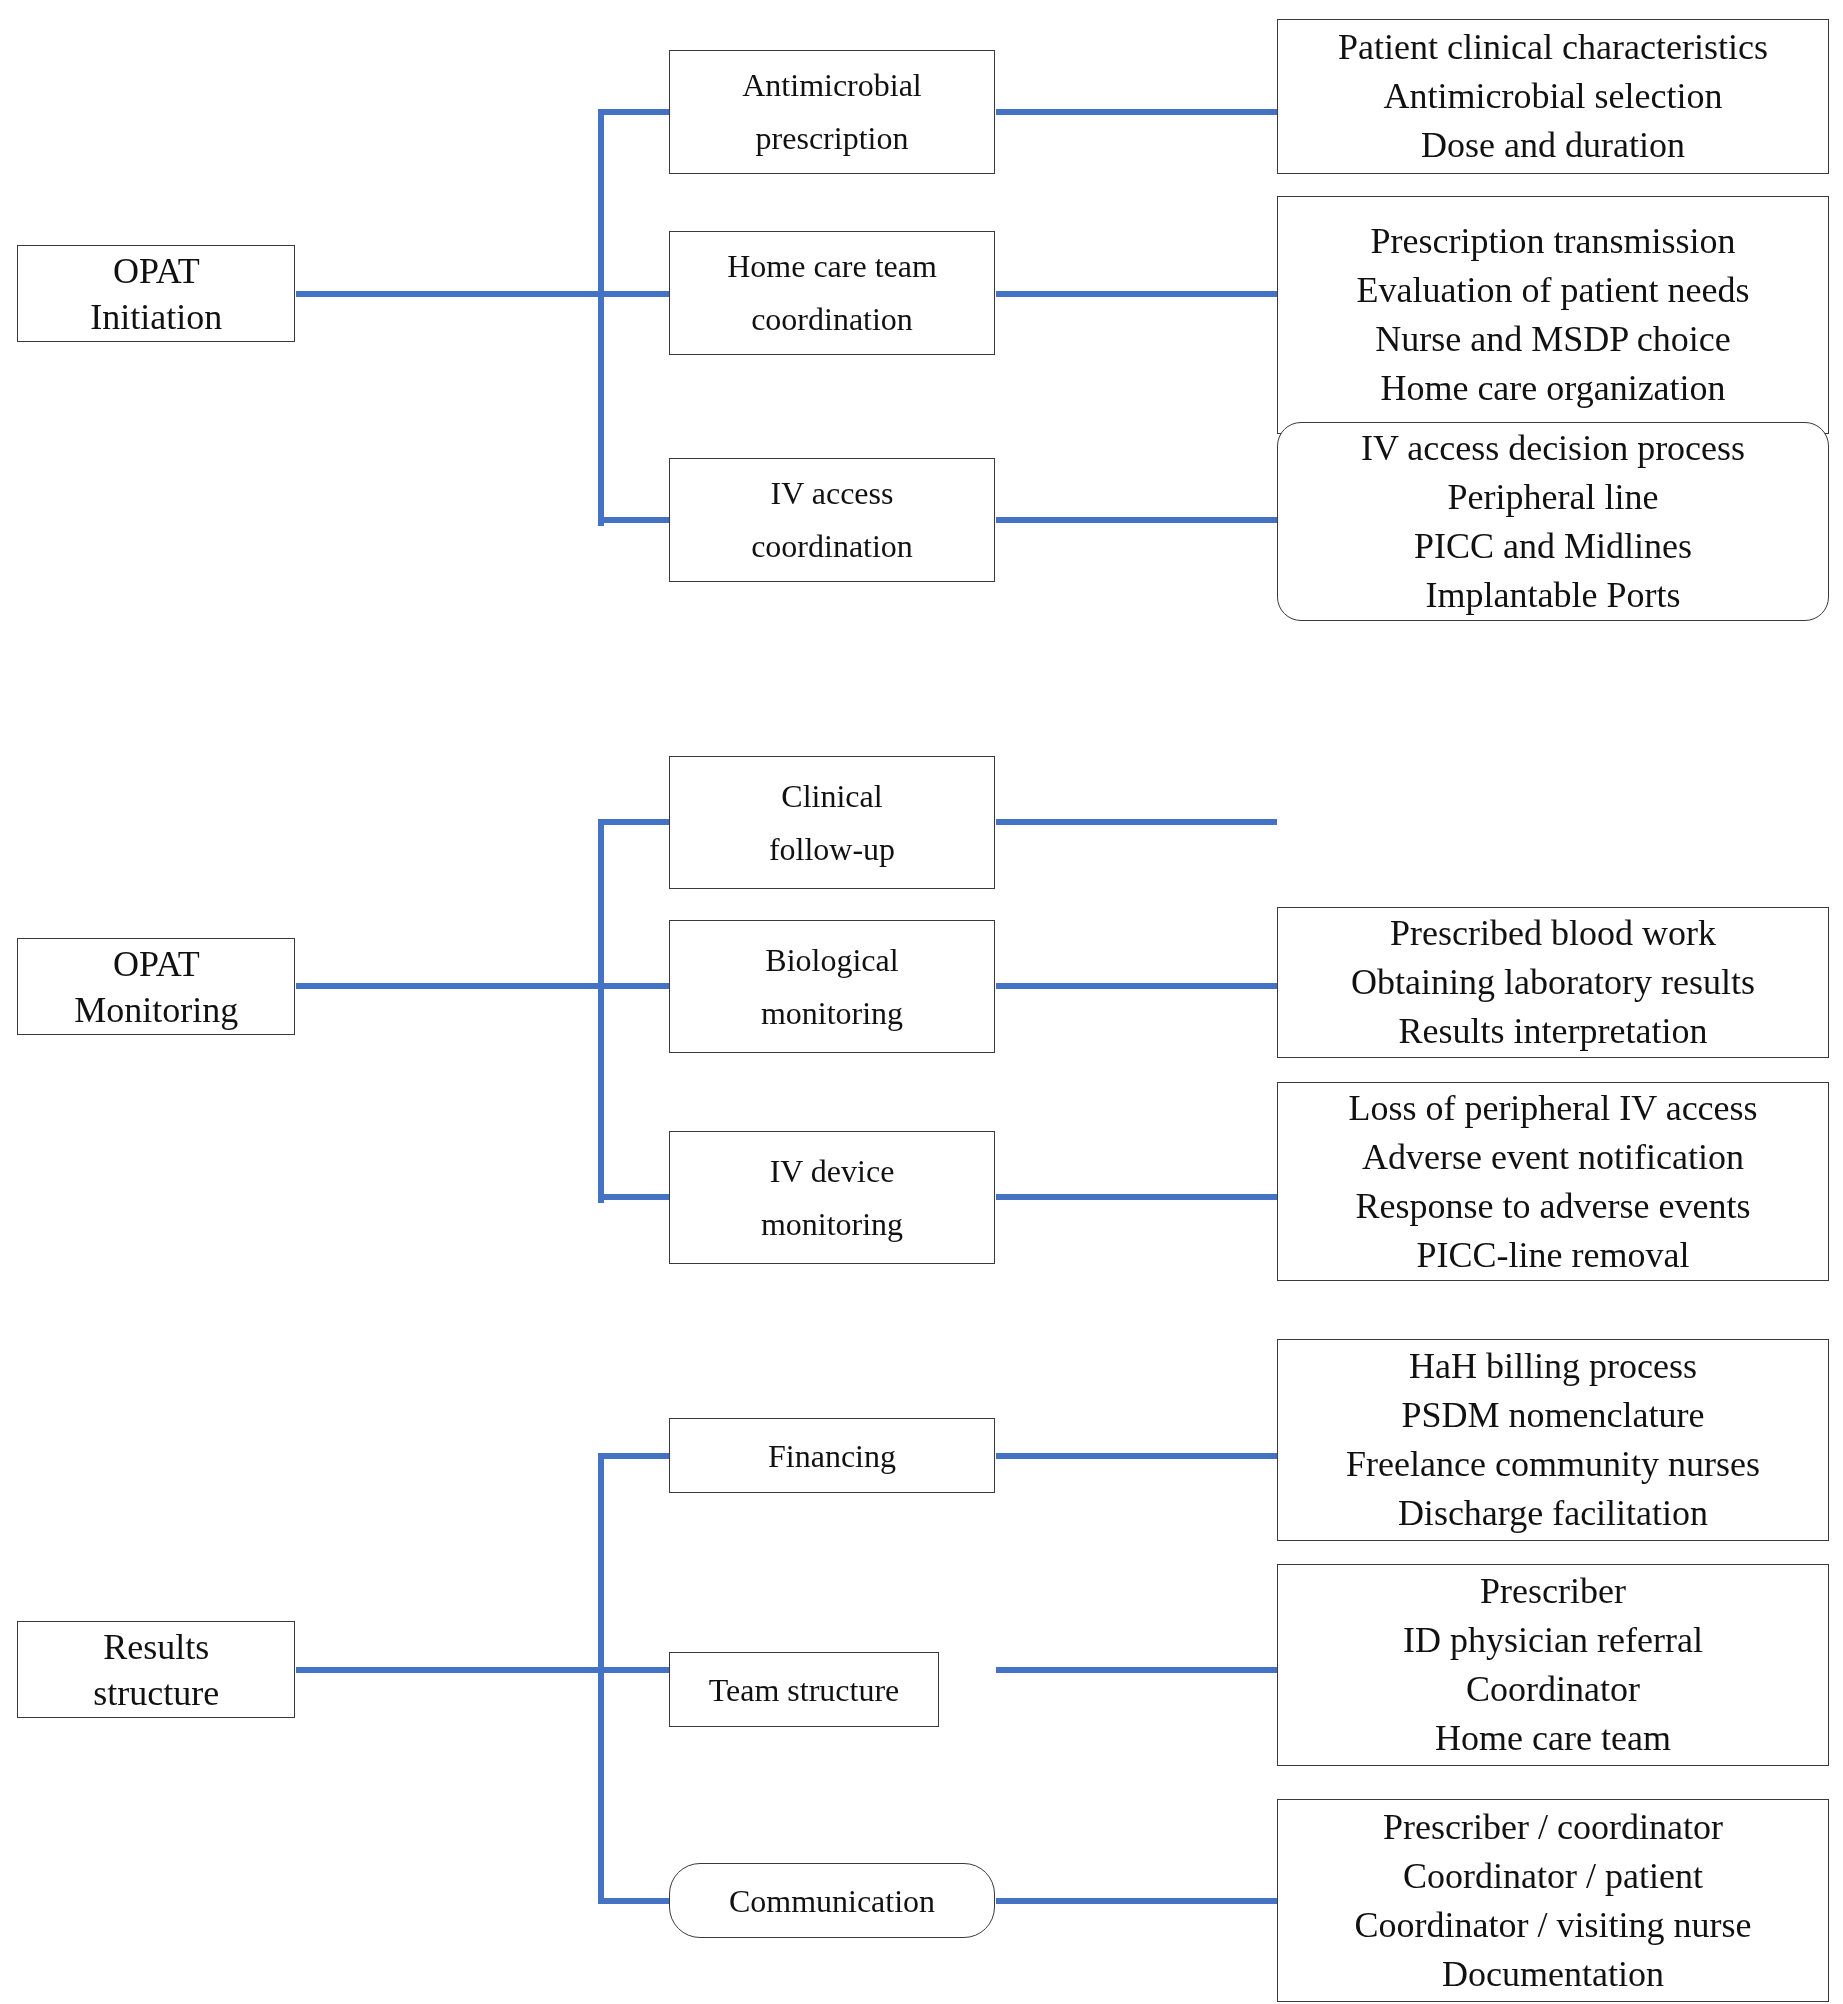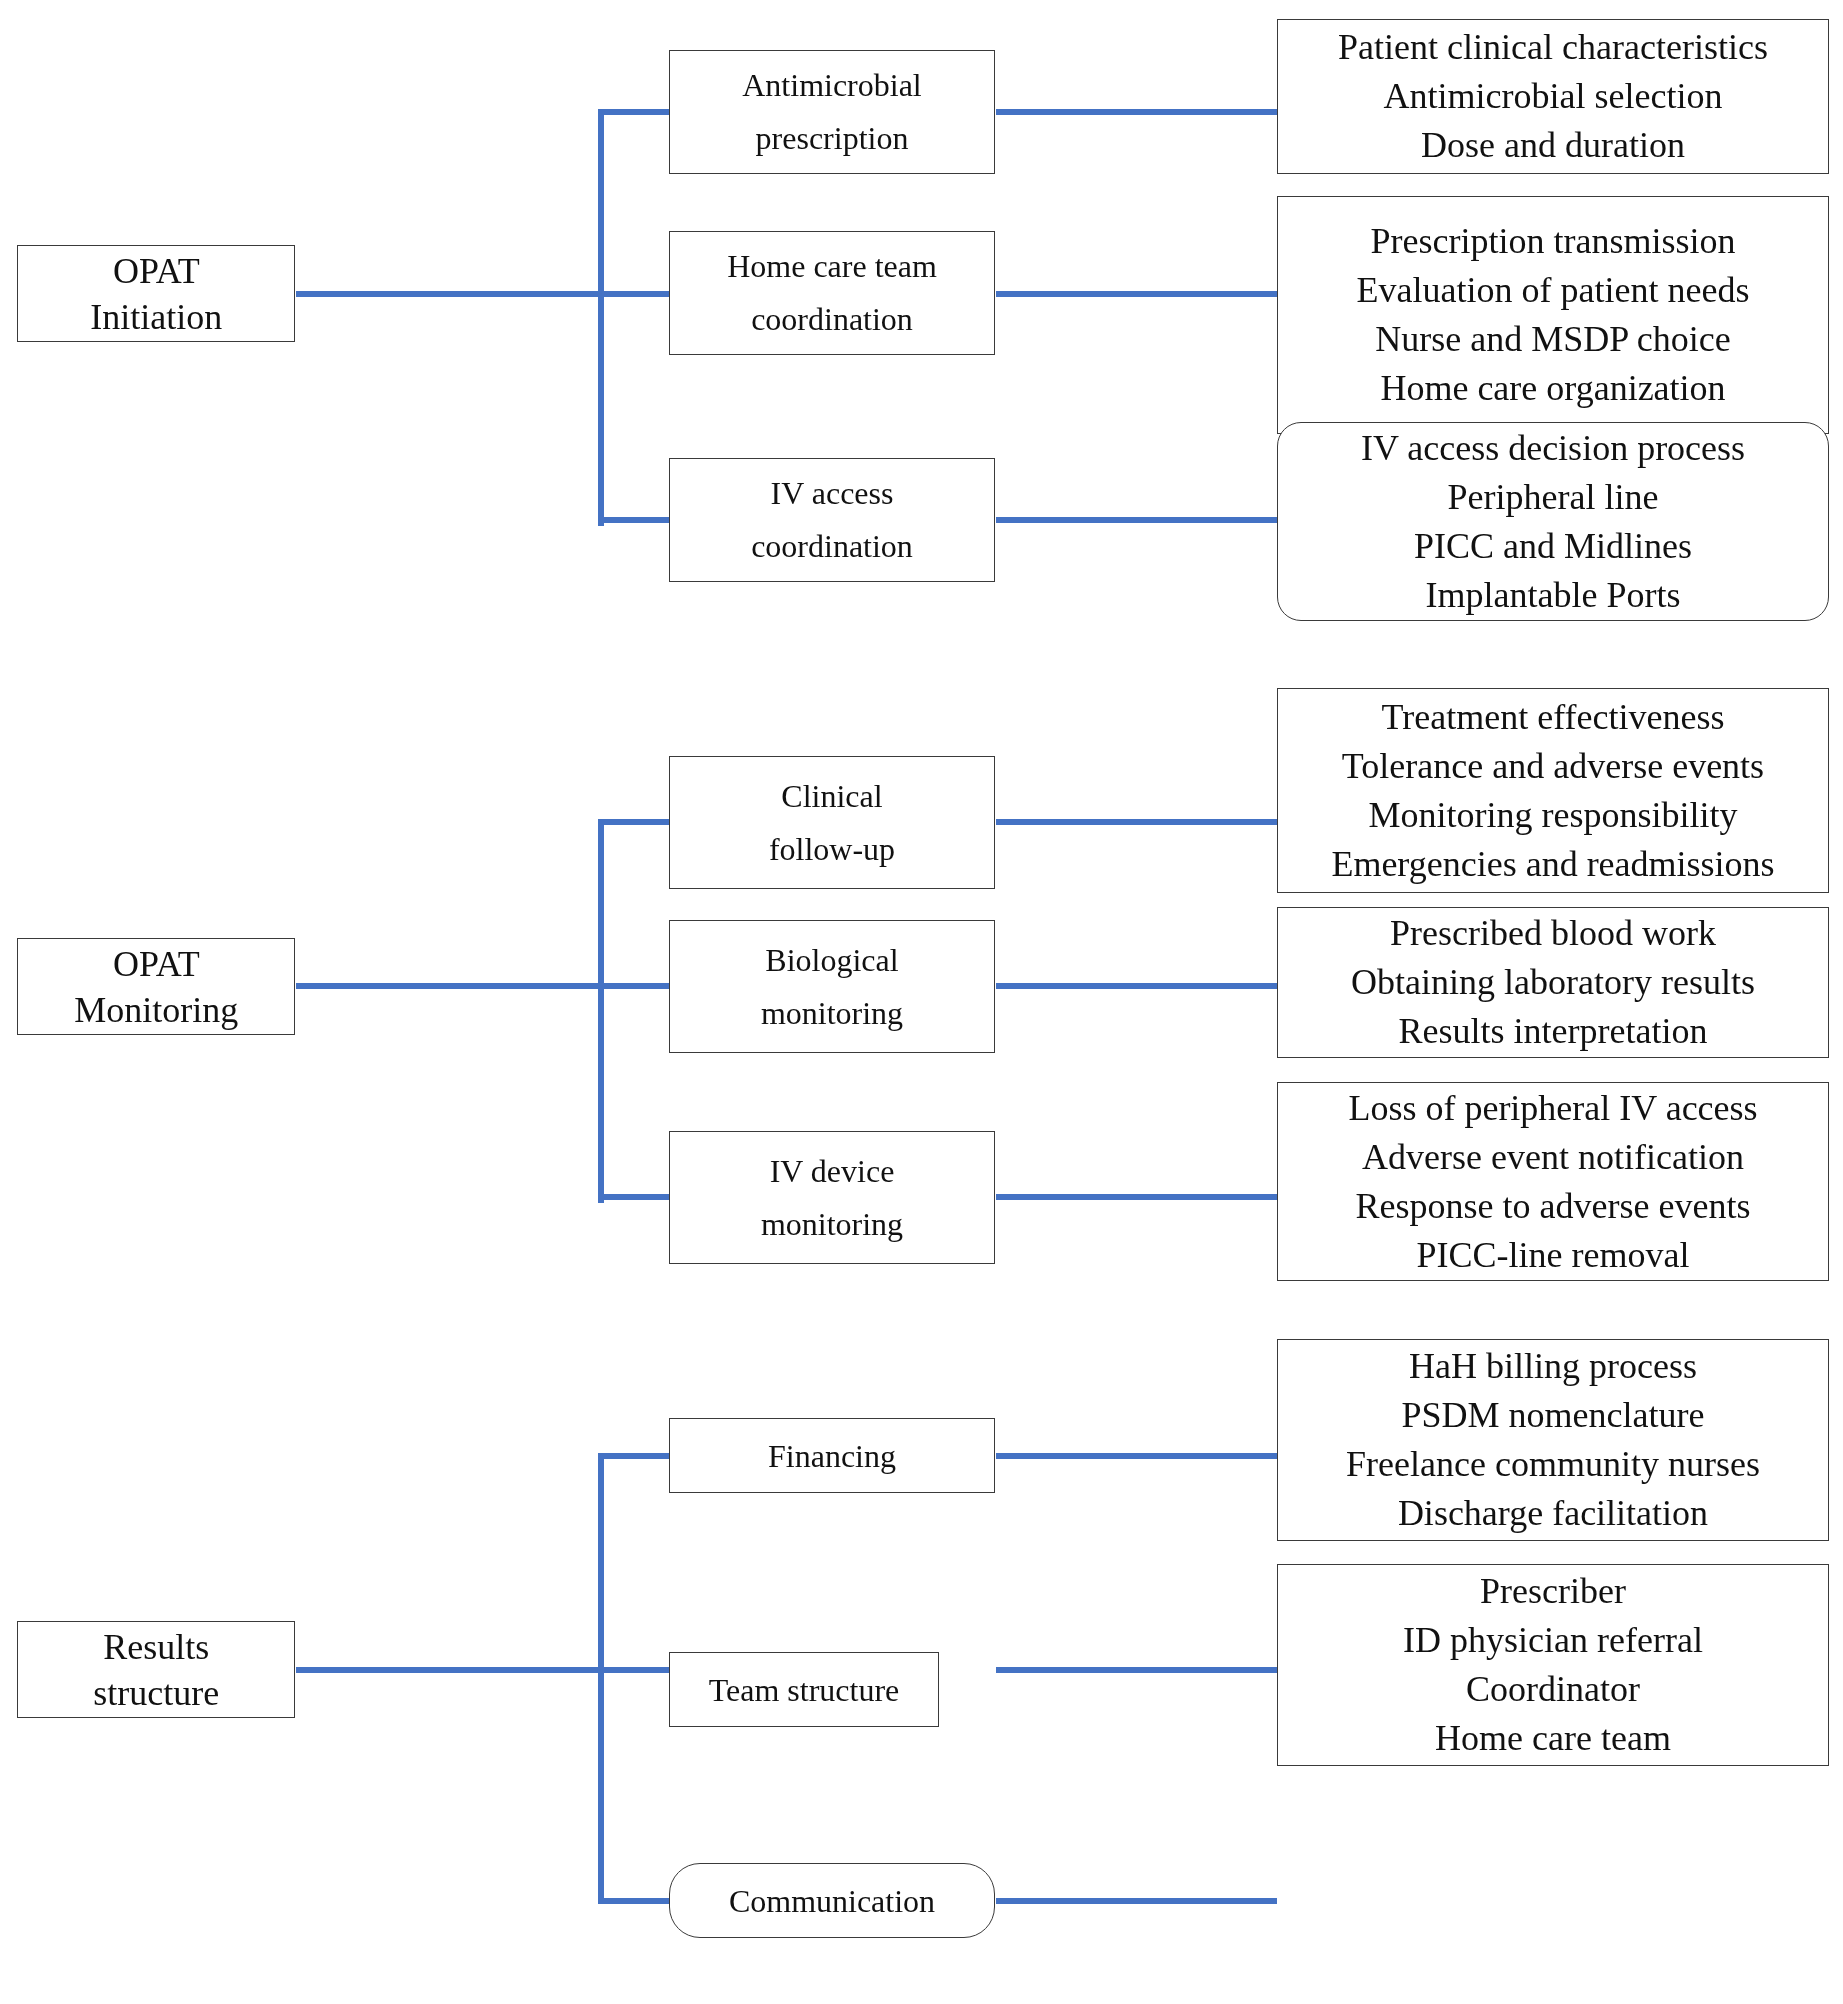--- a/index.html
+++ b/index.html
@@ -79,24 +79,20 @@
   <div class="box lvl1" style="left:17.3px; top:938px; width:278px; height:97px;">OPAT
 Monitoring</div>
 
   <div class="box lvl2" style="left:669px; top:756px; width:326px; height:133px;">Clinical
 follow-up</div>
   <div class="box lvl2" style="left:669px; top:920px; width:326px; height:133px;">Biological
 monitoring</div>
   <div class="box lvl2" style="left:669px; top:1131px; width:326px; height:133px;">IV device
 monitoring</div>
 
-  <div class="box lvl3" style="left:1277px; top:688px; width:552px; height:205px;">Treatment effectiveness
-Tolerance and adverse events
-Monitoring responsibility
-Emergencies and readmissions</div>
   <div class="box lvl3" style="left:1277px; top:907px; width:552px; height:151px;">Prescribed blood work
 Obtaining laboratory results
 Results interpretation</div>
   <div class="box lvl3" style="left:1277px; top:1082px; width:552px; height:199px;">Loss of peripheral IV access
 Adverse event notification
 Response to adverse events
 PICC-line removal</div>
 
   <div class="conn" style="left:296px; top:1667px; width:373px; height:5.8px;"></div>
   <div class="conn" style="left:598px; top:1453px; width:5.8px; height:451px;"></div>
@@ -114,15 +110,19 @@
   <div class="box lvl2 single" style="left:669px; top:1863px; width:326px; height:75px;border-radius:31px;">Communication</div>
 
   <div class="box lvl3" style="left:1277px; top:1339px; width:552px; height:202px;">HaH billing process
 PSDM nomenclature
 Freelance community nurses
 Discharge facilitation</div>
   <div class="box lvl3" style="left:1277px; top:1564px; width:552px; height:202px;">Prescriber
 ID physician referral
 Coordinator
 Home care team</div>
+  <div class="box lvl3" style="left:1277px; top:1799px; width:552px; height:203px;">Prescriber / coordinator
+Coordinator / patient
+Coordinator / visiting nurse
+Documentation</div>
 
 </div>
 
 
 </body></html>

